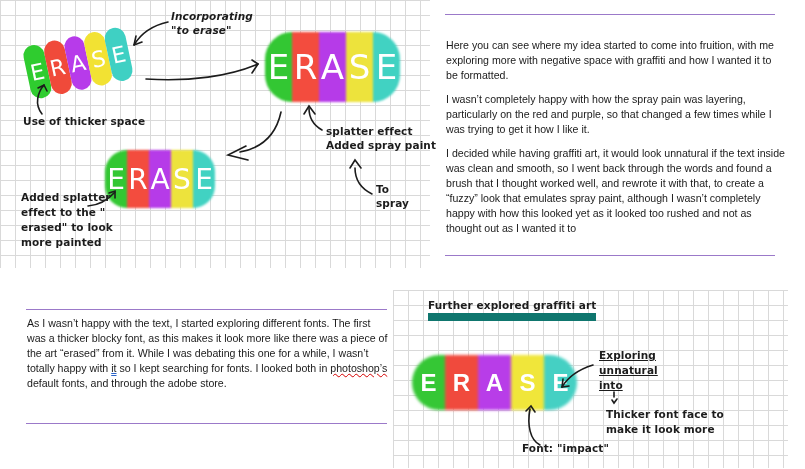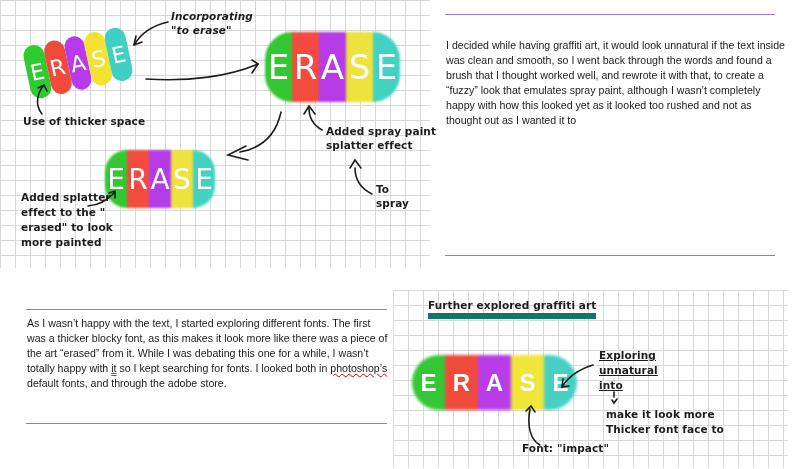--- a/index.html
+++ b/index.html
@@ -69,21 +69,21 @@
     font-family: "Liberation Sans", sans-serif;
     font-size: 10.6px;
     line-height: 15px;
     color: #1a1a1a;
   }
   .doc-text p { margin-bottom: 9px; }
   .rule { position: absolute; height: 1px; background: #9b79c9; }
   .spell { text-decoration: underline wavy #d40000; text-decoration-thickness: 1px; }
   .gram { text-decoration: underline double #2a63c7; }
 
-  .title-under { border-bottom: 6px solid #0f766e; padding-bottom: 2px; }
+  .title-under { border-bottom: 8px solid #0f766e; padding-bottom: 2px; }
   svg.arrows { position: absolute; left: 0; top: 0; width: 805px; height: 469px; pointer-events: none; }
 </style>
 </head>
 <body>
 
 <div class="grid grid-a"></div>
 
 <div class="blob b1">
   <div class="seg" style="background:#2fcc2f">
       <span>E</span>
@@ -131,36 +131,38 @@
   <span>S</span>
   <span>E</span>
 </div>
 
 <div class="hand" style="left:171px; top:9px;font-style:italic;">
   <div>Incorporating</div>
   <div>"to erase"</div>
 </div>
 <div class="hand" style="left:23px; top:114px;">Use of thicker space</div>
 <div class="hand" style="left:326px; top:124px;">
+  <div>splatter effect</div>
   <div>Added spray paint</div>
-  <div>splatter effect</div>
 </div>
 <div class="hand" style="left:376px; top:182px;">
   <div>To</div>
   <div>spray</div>
 </div>
 <div class="hand" style="left:21px; top:162px; line-height:15px;margin-top:28px;">
   <div>Added splatter</div>
   <div>effect to the "</div>
   <div>erased" to look</div>
   <div>more painted</div>
 </div>
 
 <div class="rule" style="left:445px; top:14px; width:330px;"></div>
 <div class="doc-text" style="left:446px; top:38px; width:340px;">
+  <p>Here you can see where my idea started to come into fruition, with me exploring more with negative space with graffiti and how I wanted it to be formatted.</p>
+  <p>I wasn’t completely happy with how the spray pain was layering, particularly on the red and purple, so that changed a few times while I was trying to get it how I like it.</p>
   <p>I decided while having graffiti art, it would look unnatural if the text inside was clean and smooth, so I went back through the words and found a brush that I thought worked well, and rewrote it with that, to create a “fuzzy” look that emulates spray paint, although I wasn’t completely happy with how this looked yet as it looked too rushed and not as thought out as I wanted it to</p>
 </div>
 <div class="rule" style="left:445px; top:255px; width:330px;"></div>
 
 <div class="rule" style="left:26px; top:309px; width:361px;"></div>
 <div class="doc-text" style="left:27px; top:316px; width:365px;">
   <p><span>As I wasn’t happy with the text, I started exploring different fonts. The first was a thicker blocky font, as this makes it look more like there was a piece of the art “erased” from it. While I was debating this one for a while, I wasn’t totally happy with </span><span class="gram">it</span><span> so I kept searching for fonts. I looked both in </span><span class="spell">photoshop’s</span><span> default fonts, and through the adobe store.</span></p>
 </div>
 <div class="rule" style="left:26px; top:423px; width:361px;"></div>
 
@@ -183,22 +185,22 @@
   <span>S</span>
   <span>E</span>
 </div>
 
 <div class="hand" style="left:599px; top:348px; line-height:15px;text-decoration:underline;">
   <div>Exploring</div>
   <div>unnatural</div>
   <div>into</div>
 </div>
 <div class="hand" style="left:606px; top:407px; line-height:15px;">
+  <div>Thicker font face to</div>
   <div>make it look more</div>
-  <div>Thicker font face to</div>
 </div>
 <div class="hand" style="left:522px; top:441px;">Font: "impact"</div>
 
 <svg class="arrows" viewBox="0 0 805 469">
   <g fill="none" stroke="#1c1c1c" stroke-width="1.6" stroke-linecap="round">
 
     <path d="M168 22 C150 26 140 35 134 45"></path>
     <path d="M134 45 L136 36 M134 45 L142 42"></path>
 
     <path d="M146 79 C190 82 230 76 258 64"></path>

